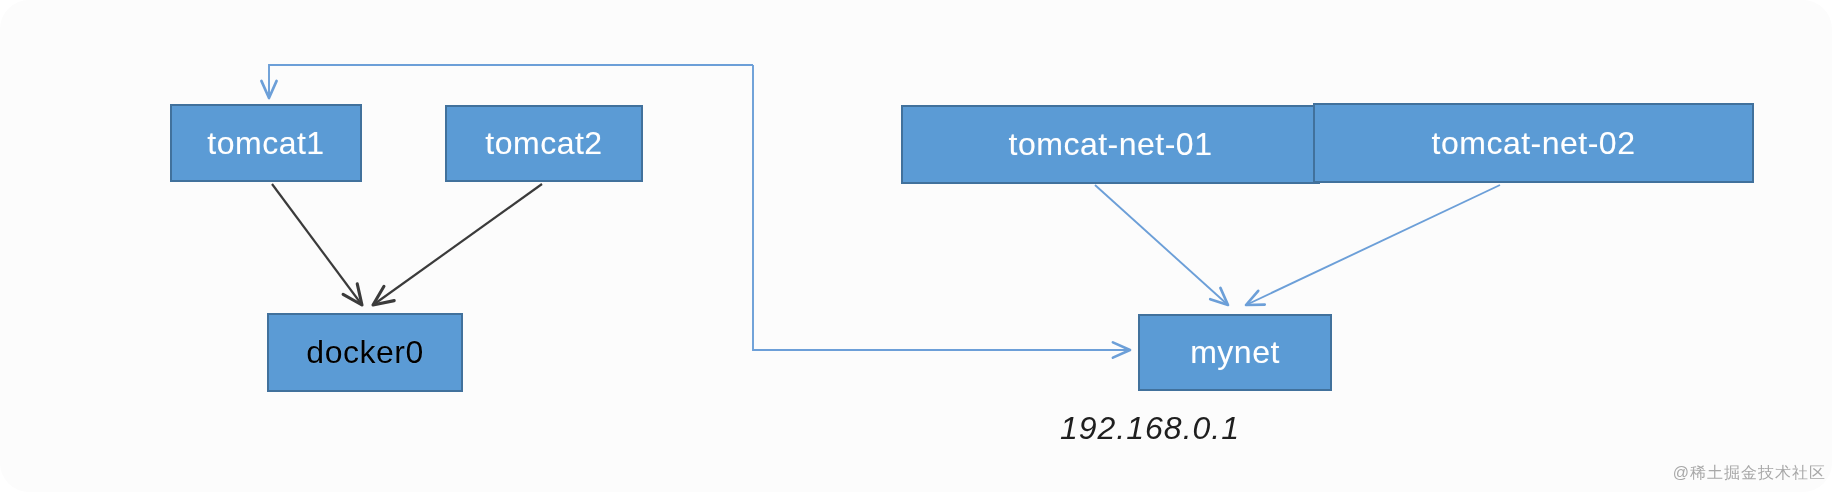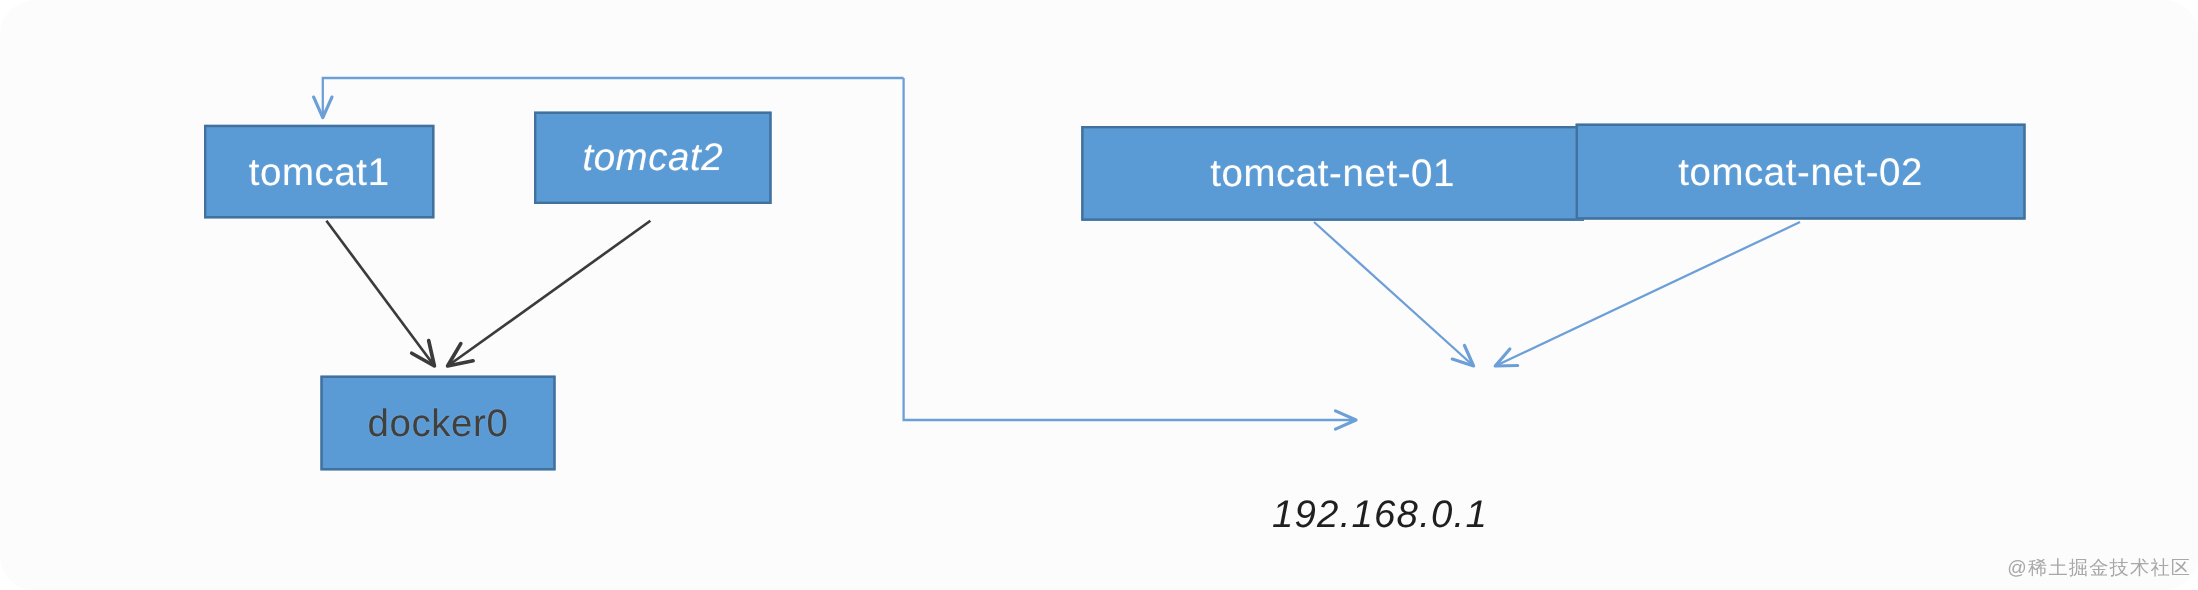--- a/index.html
+++ b/index.html
@@ -63,22 +63,23 @@
         <line x1="272" y1="184" x2="362" y2="305" stroke="#3b3b3b" stroke-width="2.2" marker-end="url(#arrow-black)"></line>
         <line x1="542" y1="184" x2="373" y2="305" stroke="#3b3b3b" stroke-width="2.2" marker-end="url(#arrow-black)"></line>
         <line x1="1095" y1="185" x2="1228" y2="305" stroke="#6c9fd8" stroke-width="1.9" marker-end="url(#arrow-blue)"></line>
         <line x1="1500" y1="185" x2="1246" y2="305" stroke="#6c9fd8" stroke-width="1.9" marker-end="url(#arrow-blue)"></line>
         <polyline points="753,65 269,65 269,98" fill="none" stroke="#6c9fd8" stroke-width="1.9" marker-end="url(#arrow-blue)"></polyline>
         <polyline points="753,65 753,350 1130,350" fill="none" stroke="#6c9fd8" stroke-width="1.9" marker-end="url(#arrow-blue)"></polyline>
       </g>
   </svg>
 
   <div class="node" style="left: 170px; top: 104px; width: 192px; height: 78px; background: rgb(91, 155, 213); border: 2px solid rgb(65, 113, 156); color: rgb(255, 255, 255);">tomcat1</div>
-  <div class="node" style="left: 445px; top: 93px; width: 198px; height: 77px; background: rgb(91, 155, 213); border: 2px solid rgb(65, 113, 156); color: rgb(255, 255, 255); font-style: italic;">tomcat2</div>
-  <div class="node" style="left: 267px; top: 313px; width: 196px; height: 79px; background: rgb(91, 155, 213); border: 2px solid rgb(65, 113, 156); color: #404040;">docker0</div>
+  <div class="node" style="left: 445px; top: 105px; width: 198px; height: 77px; background: rgb(91, 155, 213); border: 2px solid rgb(65, 113, 156); color: rgb(255, 255, 255);">tomcat2</div>
+  <div class="node" style="left: 267px; top: 313px; width: 196px; height: 79px; background: rgb(91, 155, 213); border: 2px solid rgb(65, 113, 156); color: #000000;">docker0</div>
   <div class="node" style="left: 901px; top: 105px; width: 419px; height: 79px; background: rgb(91, 155, 213); border: 2px solid rgb(65, 113, 156); color: rgb(255, 255, 255);">tomcat-net-01</div>
-  <div class="node" style="left: 1313px; top: 103px; width: 375px; height: 80px; background: rgb(91, 155, 213); border: 2px solid rgb(65, 113, 156); color: rgb(255, 255, 255);">tomcat-net-02</div>
+  <div class="node" style="left: 1313px; top: 103px; width: 441px; height: 80px; background: rgb(91, 155, 213); border: 2px solid rgb(65, 113, 156); color: rgb(255, 255, 255);">tomcat-net-02</div>
+  <div class="node" style="left: 1138px; top: 314px; width: 194px; height: 77px; background: rgb(91, 155, 213); border: 2px solid rgb(65, 113, 156); color: rgb(255, 255, 255);">mynet</div>
 
   <div class="ip-label" style="left: 990px; top: 410px; color: rgb(31, 31, 31); font-style: italic;">192.168.0.1</div>
 
   <div class="watermark" style="color: rgb(168, 168, 168); margin-top: 19px;">@稀土掘金技术社区</div>
 
 </div>
 
 </body></html>

